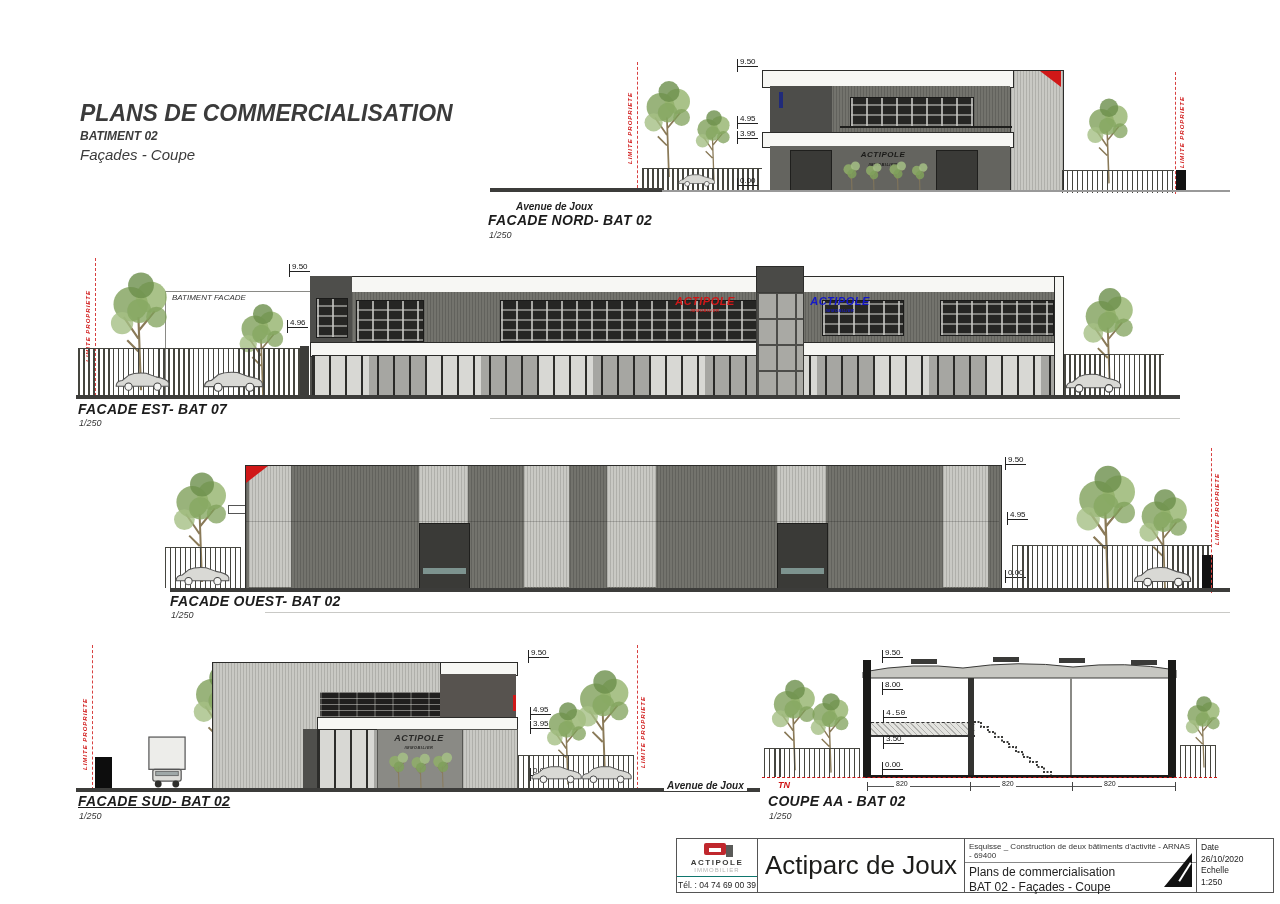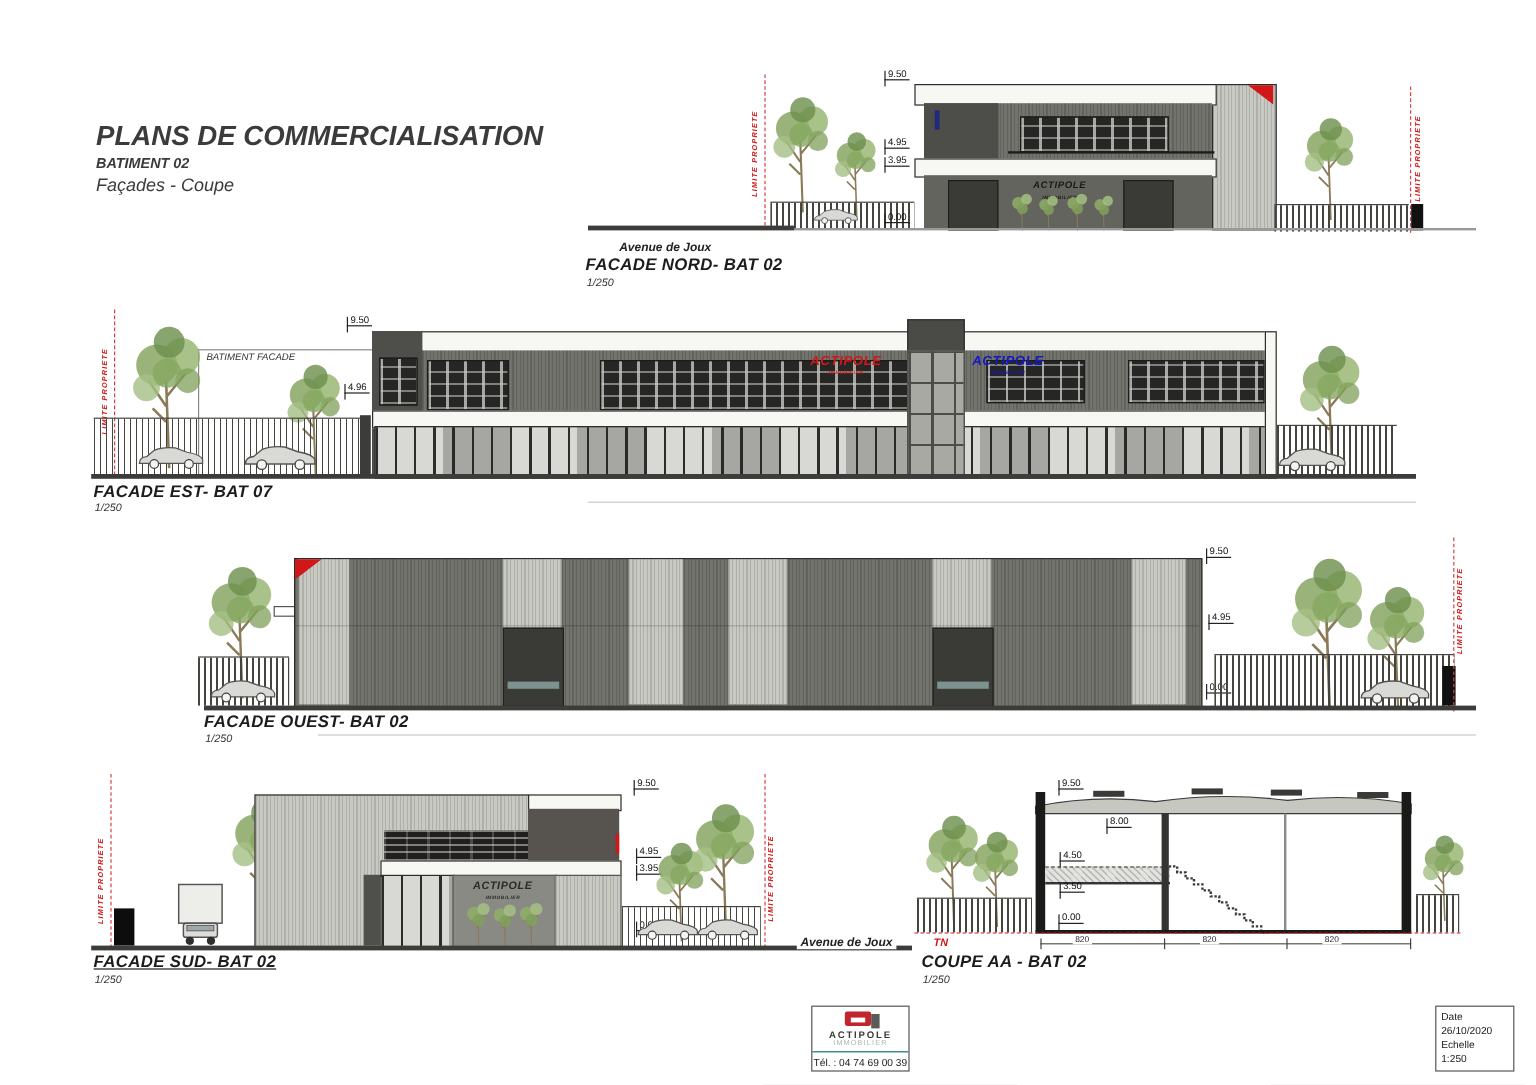--- a/index.html
+++ b/index.html
@@ -364,22 +364,22 @@
 
     <svg class="scene" style="left:214px;top:82px;width:86px;height:56px;" viewBox="0 0 86 56">
       <path d="M0 0 h7 v5 h7 v5 h7 v5 h7 v5 h7 v5 h7 v5 h7 v5 h7 v5 h7 v5 h7 v5 h7 v5 h6" fill="none" stroke="#3a3a38" stroke-width="2" stroke-dasharray="2 1.5"></path>
     </svg>
 
     <div class="abs" style="left:103px;top:135px;width:313px;height:3px;background:#1a1a18;"></div>
     <div class="abs" style="left:2px;top:137px;width:455px;height:0;border-top:1.5px dashed #d01818;"></div>
     <div class="abs b it" style="left:18px;top:140px;font-size:9px;color:#d01818;">TN</div>
 
     <div class="abs dim" style="left:122px;top:8px;"><span>9.50</span></div>
-    <div class="abs dim" style="left:122px;top:40px;margin-left:40px;"><span>8.00</span></div>
-    <div class="abs dim" style="left:123px;top:68px;"><span>4.50</span></div>
+    <div class="abs dim" style="left:122px;top:40px;"><span>8.00</span></div>
+    <div class="abs dim" style="left:123px;top:68px;font-family:Liberation Mono, monospace;"><span>4.50</span></div>
     <div class="abs dim" style="left:123px;top:94px;"><span>3.50</span></div>
     <div class="abs dim" style="left:122px;top:120px;"><span>0.00</span></div>
 
     <div class="abs" style="left:107px;top:146px;width:309px;height:1px;background:#555;"></div>
     <div class="abs tick" style="left:107px;top:142px;height:9px;"></div>
     <div class="abs tick" style="left:210px;top:142px;height:9px;"></div>
     <div class="abs tick" style="left:312px;top:142px;height:9px;"></div>
     <div class="abs tick" style="left:415px;top:142px;height:9px;"></div>
     <div class="abs" style="left:134px;top:140px;font-size:7px;background:#fff;padding:0 2px;">820</div>
     <div class="abs" style="left:240px;top:140px;font-size:7px;background:#fff;padding:0 2px;">820</div>
@@ -401,23 +401,33 @@
       <div style="margin:4px auto 1px;width:34px;height:14px;position:relative;">
         <div class="abs" style="left:4px;top:0;width:22px;height:12px;background:#c0272d;border-radius:2px;"></div>
         <div class="abs" style="left:9px;top:5px;width:12px;height:4px;background:#fff;"></div>
         <div class="abs" style="left:26px;top:2px;width:7px;height:12px;background:#5a5a58;"></div>
       </div>
       <div class="b" style="font-size:8px;letter-spacing:1.5px;color:#3a3a38;">ACTIPOLE</div>
       <div style="font-size:6px;letter-spacing:1px;color:#b5b5b2;">IMMOBILIER</div>
       <div style="border-top:1px solid #0f766e;margin-top:3px;font-size:8.5px;padding-top:3px;color:#222;">Tél. : 04 74 69 00 39</div>
     </div>
 
-
-
-    <div class="abs tb" style="left:520px;top:0;width:66px;height:55px;font-size:8.5px;color:#222;padding:3px 4px;box-sizing:border-box;line-height:11.5px;">
+    <div class="abs tb" style="left:81px;top:0;width:208px;height:55px;display:flex;align-items:center;justify-content:center;">
+      <span style="font-size:26px;color:#1d1d1b;">Actiparc de Joux</span>
+    </div>
+
+    <div class="abs tb" style="left:288px;top:0;width:233px;height:55px;">
+      <div style="font-size:8px;color:#333;padding:3px 4px 2px;border-bottom:1px solid #888;">Esquisse _ Construction de deux bâtiments d'activité - ARNAS - 69400</div>
+      <div style="font-size:12px;color:#222;padding:2px 4px 0;">Plans de commercialisation</div>
+      <div style="font-size:12px;color:#222;padding:1px 4px 0;">BAT 02 - Façades - Coupe</div>
+      <div class="abs" style="right:4px;top:14px;width:0;height:0;border-left:28px solid transparent;border-bottom:34px solid #111;"></div>
+      <div class="abs" style="right:10px;top:22px;width:2px;height:22px;background:#fff;transform:rotate(32deg);"></div>
+    </div>
+
+    <div class="abs tb" style="left:520px;top:0;width:78px;height:55px;font-size:8.5px;color:#222;padding:3px 4px;box-sizing:border-box;line-height:11.5px;">
       <div>Date</div>
       <div>26/10/2020</div>
       <div>Echelle</div>
       <div>1:250</div>
     </div>
   </div>
 
 </div>
 
 </body></html>

